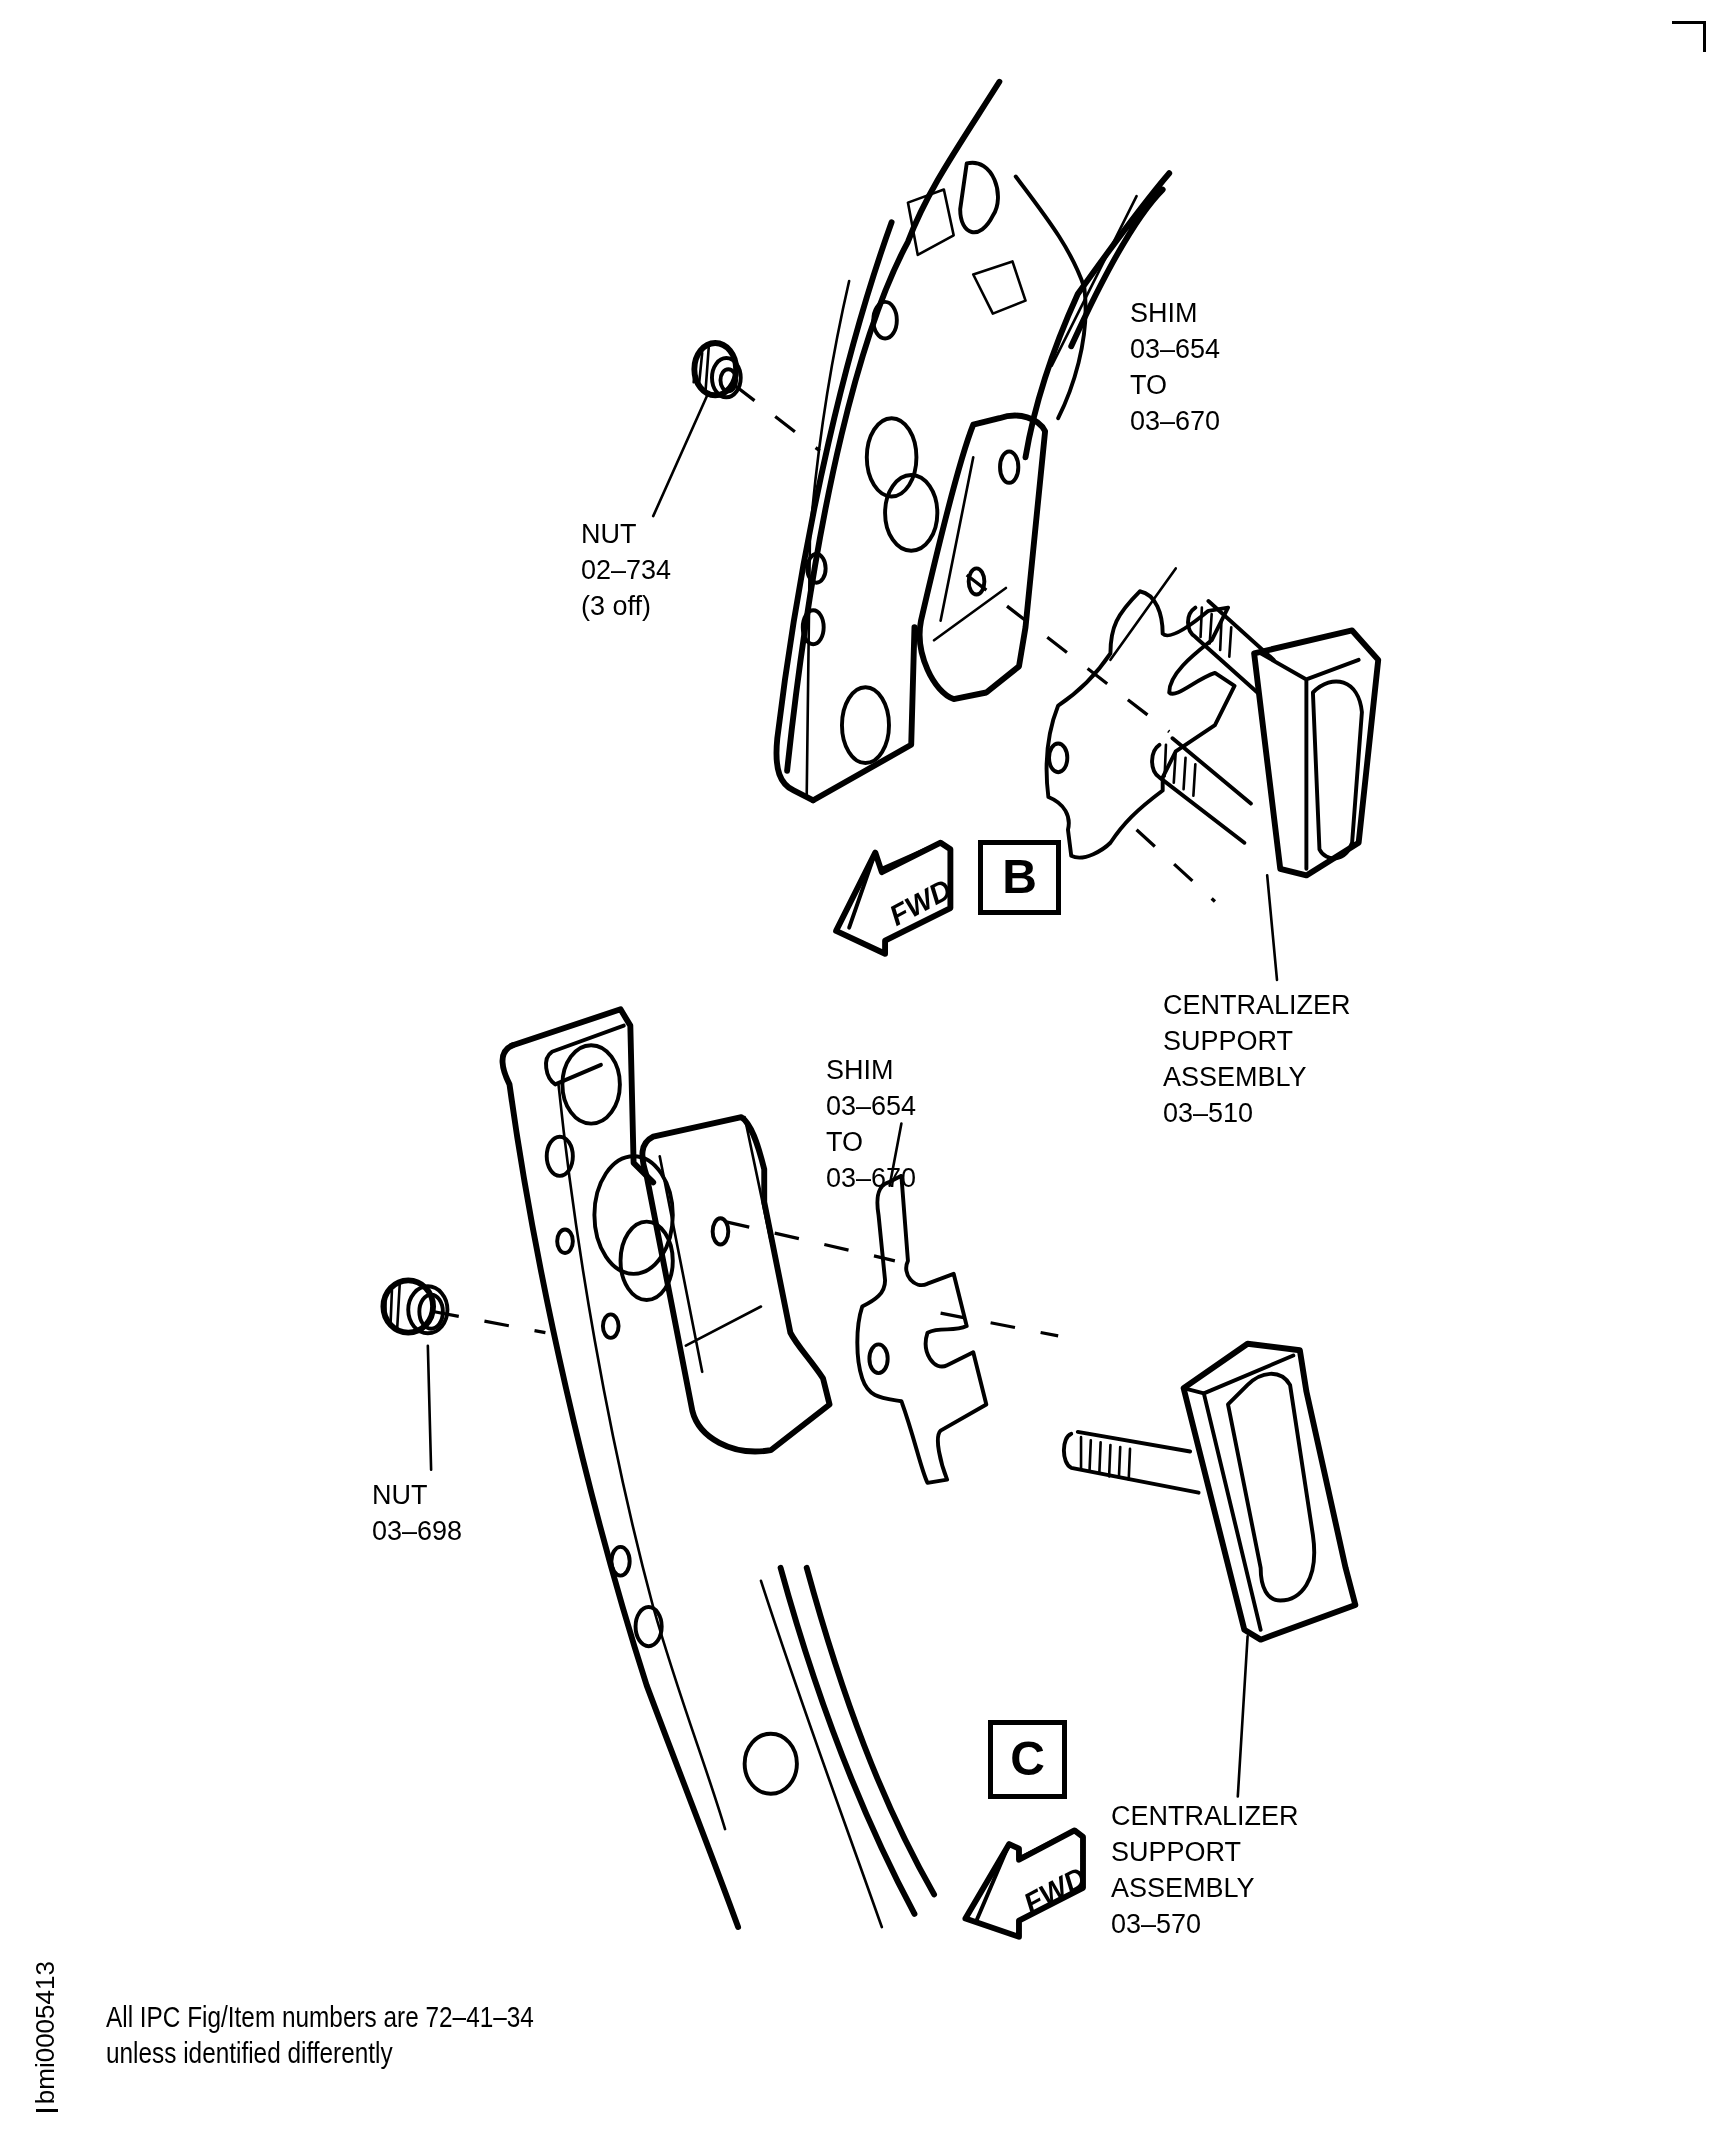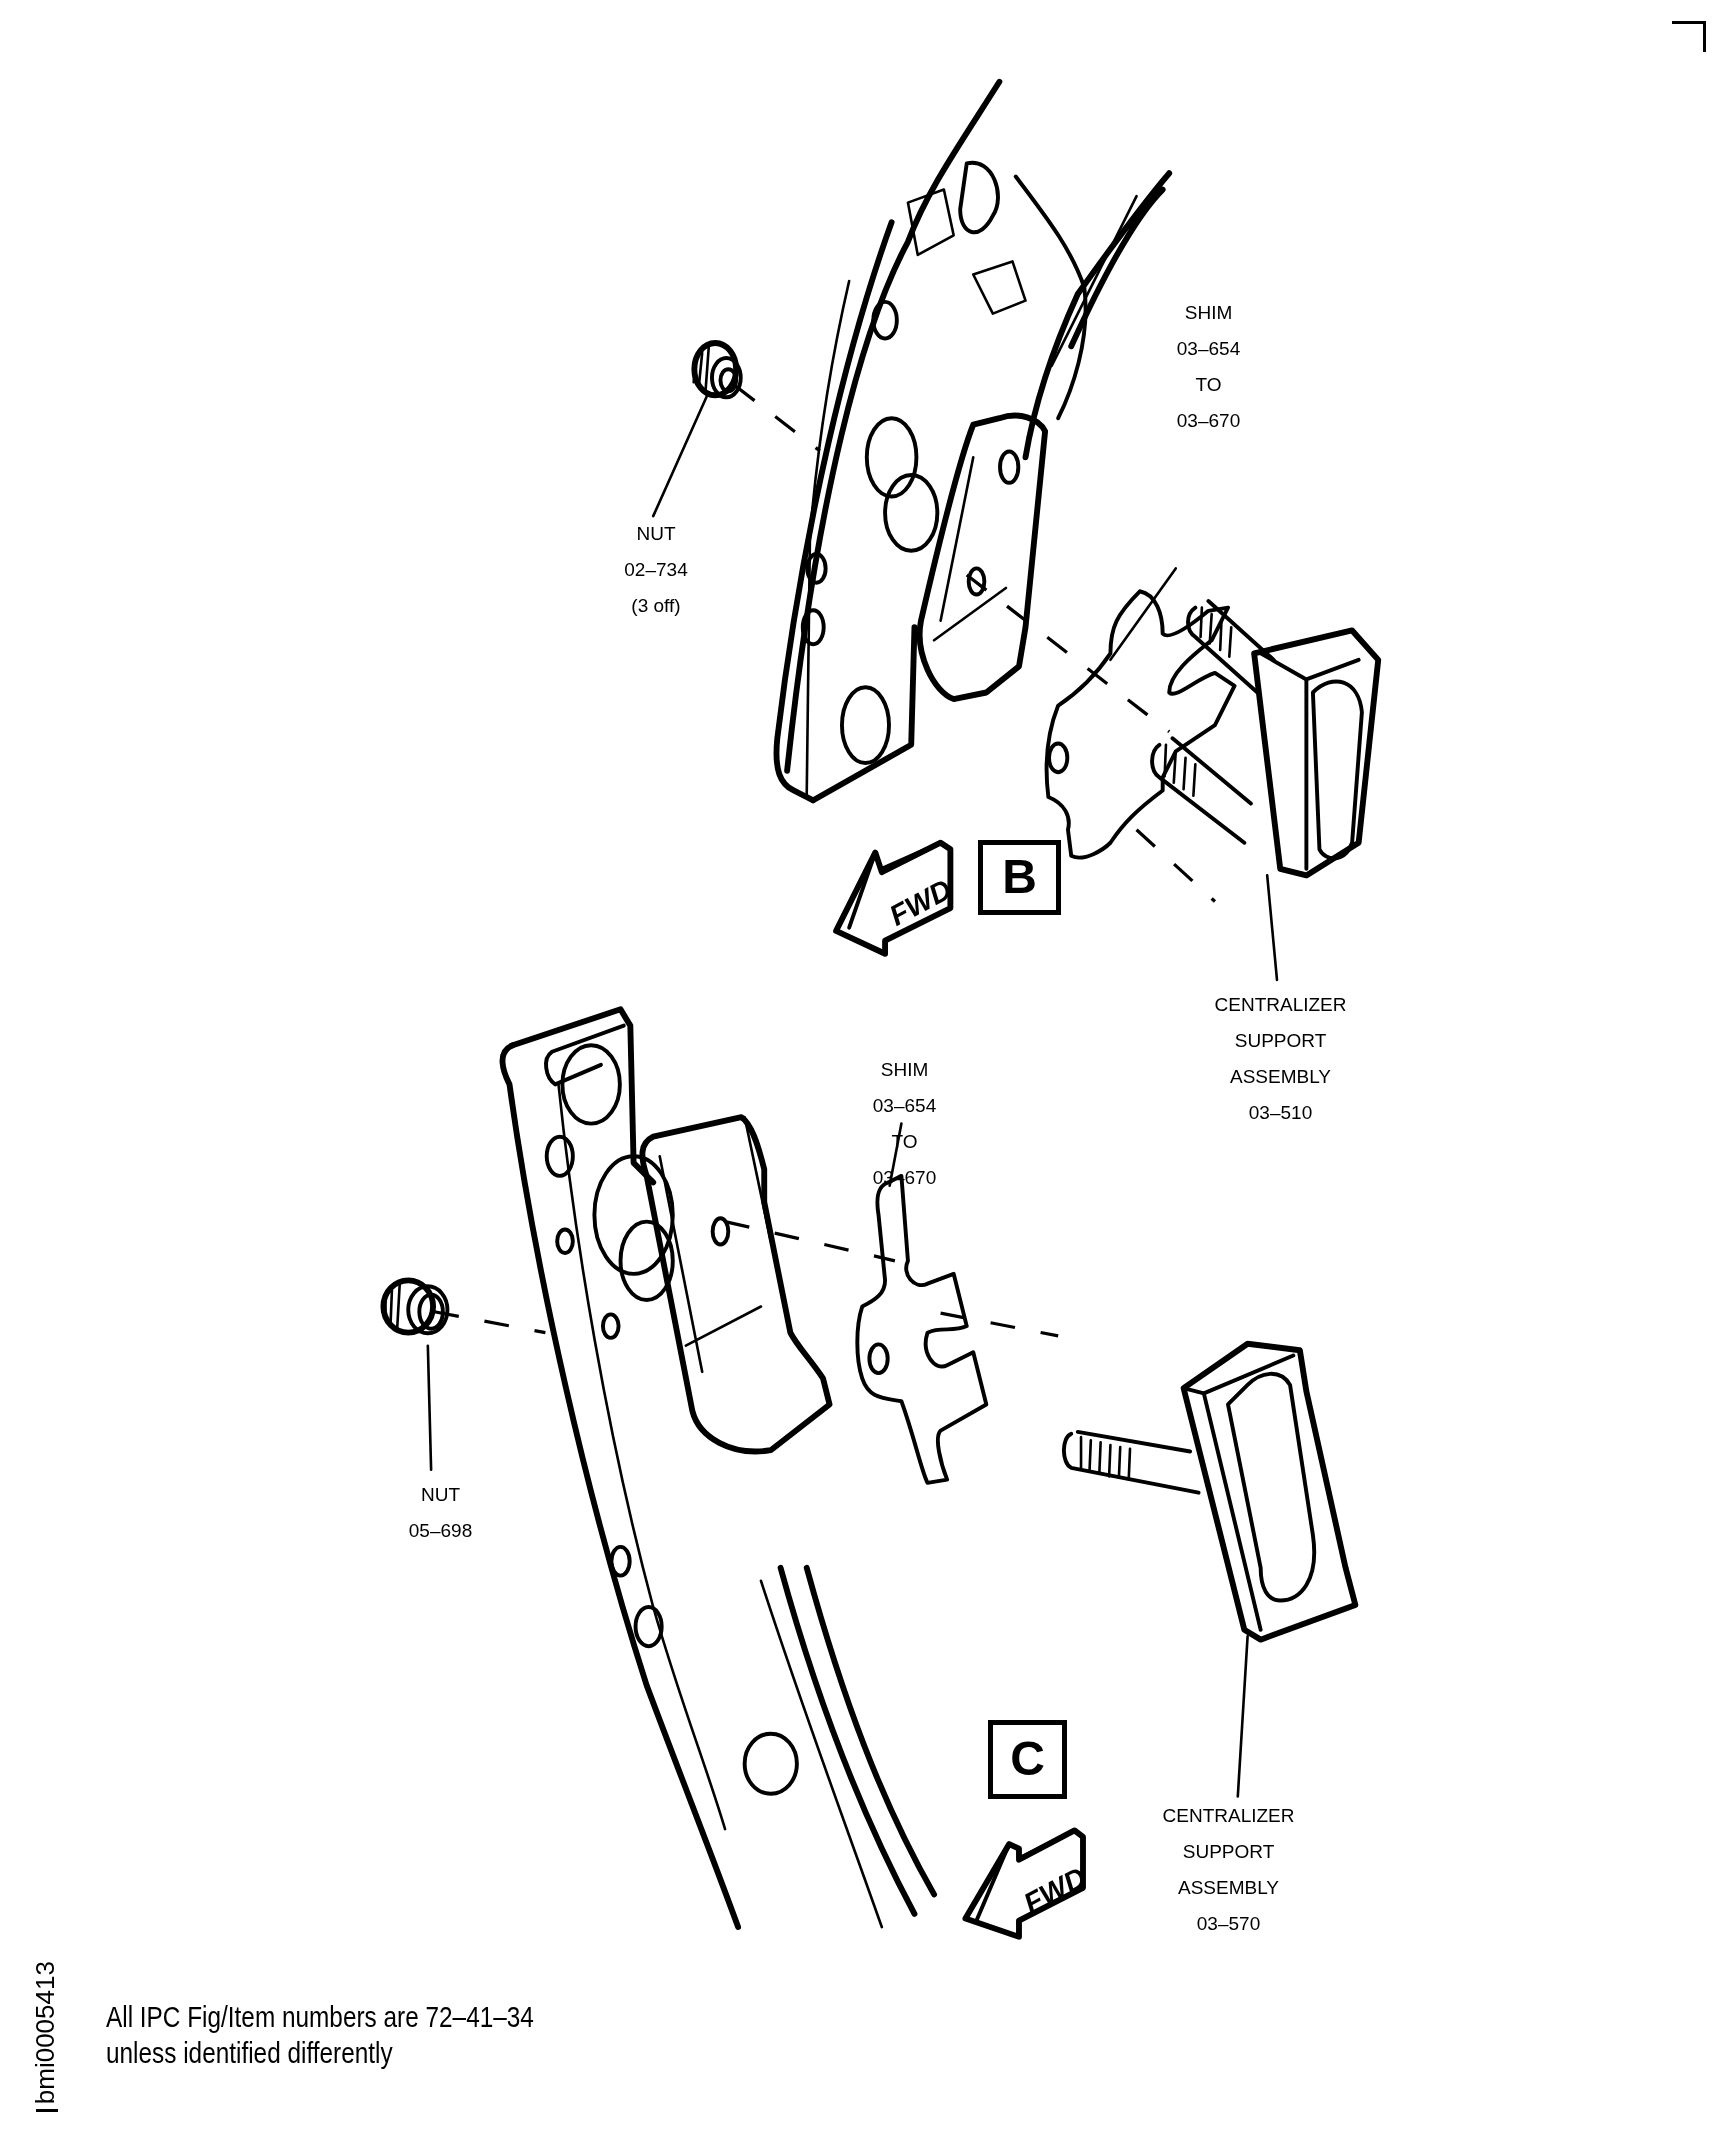--- a/index.html
+++ b/index.html
@@ -3,21 +3,21 @@
 <meta charset="utf-8">
 <style>
   html, body { margin:0; padding:0; background:#ffffff; }
   body { width:1729px; height:2129px; position:relative; overflow:hidden; font-family:"Liberation Sans", sans-serif; color:#000; }
   svg.drawing { position:absolute; left:0; top:0; width:1729px; height:2129px; }
   .ln { fill:none; stroke:#000; stroke-linecap:round; stroke-linejoin:round; }
   .thk { stroke-width:9; }
   .med { stroke-width:6; }
   .thn { stroke-width:4; }
   .dash { fill:none; stroke:#000; stroke-width:5; stroke-dasharray:38 40; }
-  .label { position:absolute; text-align:center; font-size:19px; line-height:36px; white-space:nowrap; }
+  .label { position:absolute; text-align:left; font-size:27px; line-height:36px; white-space:nowrap; }
   .label div { display:block; }
   .view-box { position:absolute; border:5.9px solid #000; font-weight:bold; font-size:48px; text-align:center; box-sizing:border-box; }
   .note { position:absolute; font-size:29px; line-height:36px; transform:scaleX(0.84); transform-origin:left top; white-space:nowrap; }
   .drawing-id { position:absolute; font-size:26px; transform-origin:left top; transform:rotate(-90deg); white-space:nowrap; }
   .corner { position:absolute; right:23.5px; top:21px; width:34px; height:31px; border-top:3.9px solid #000; border-right:3.9px solid #000; box-sizing:border-box; }
   .fwd-text { font-family:"Liberation Sans", sans-serif; font-weight:bold; font-style:italic; font-size:44px; }
 </style>
 </head>
 <body>
 
@@ -162,21 +162,21 @@
 
 <div class="label" style="left:826px; top:1052px; width:157px;">
   <div>SHIM</div>
   <div>03–654</div>
   <div>TO</div>
   <div>03–670</div>
 </div>
 
 <div class="label" style="left:372px; top:1477px; width:137px;">
   <div>NUT</div>
-  <div>05–698</div>
+  <div>03–698</div>
 </div>
 
 <div class="view-box" style="left:988px; top:1720px; width:79px; height:79px; line-height:67px;">C</div>
 
 <div class="label" style="left:1111px; top:1798px; width:235px;">
   <div>CENTRALIZER</div>
   <div>SUPPORT</div>
   <div>ASSEMBLY</div>
   <div>03–570</div>
 </div>

